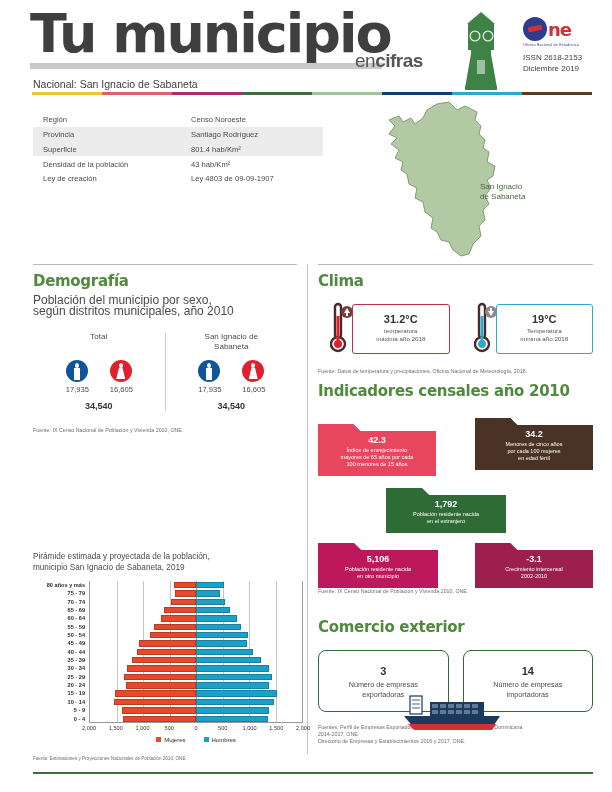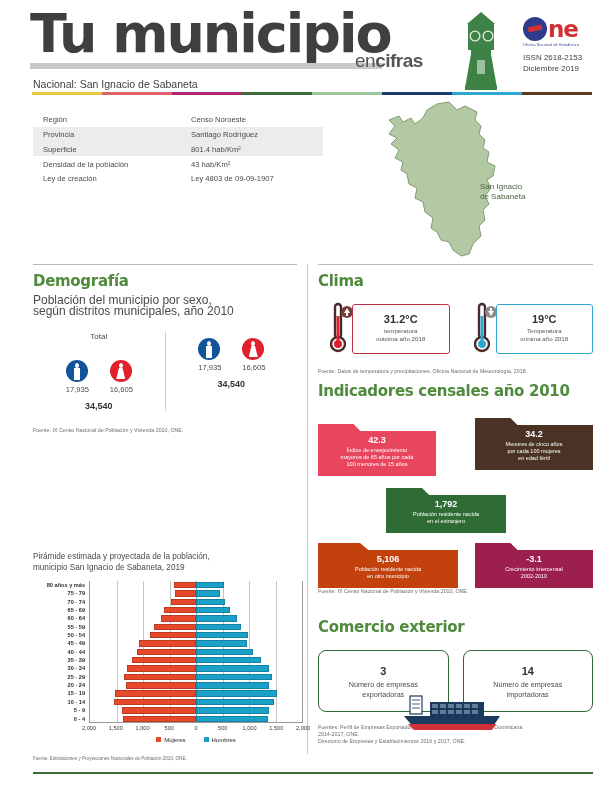--- a/index.html
+++ b/index.html
@@ -43,21 +43,21 @@
   .one-mark { display:flex; align-items:center; height: 26px; }
   .one-o {
     width: 24px; height: 24px; border-radius: 50%;
     background: #2f3b8c; position: relative; display:inline-block;
   }
   .one-o:after {
     content:""; position:absolute; left:5px; top:9px; width:14px; height:5px;
     background:#d13037; transform: rotate(-12deg); border-radius:1px;
   }
   .one-ne {
-    font-size: 23px; font-weight: bold; color: #d13037;
+    font-size: 18px; font-weight: bold; color: #d13037;
     letter-spacing: -1px; margin-left: 1px; line-height: 23px;
     font-family: "DejaVu Sans", sans-serif;
   }
   .one-tag {
     font-size: 3.6px; color: #2f3b8c; letter-spacing: 0.2px; margin-top: 1px;
   }
   .issn { font-size: 8px; color: #3f3f3f; margin-top: 5px; line-height: 11px; }
 
   
   .strip { position:absolute; left: 32px; top: 92px; width: 560px; height: 3px; display: flex; }
@@ -309,20 +309,24 @@
               <div class="sexnum">17,935</div>
             </div>
             <div class="sexfig">
               <div class="sexcircle f"></div>
               <div class="sexnum">16,605</div>
             </div>
           </div>
           <div class="demo-total">34,540</div>
         </div>
         <div class="demo-col">
+          <div class="demo-head">
+            <div>San Ignacio de</div>
+            <div>Sabaneta</div>
+          </div>
           <div class="demo-icons">
             <div class="sexfig">
               <div class="sexcircle m"></div>
               <div class="sexnum">17,935</div>
             </div>
             <div class="sexfig">
               <div class="sexcircle f"></div>
               <div class="sexnum">16,605</div>
             </div>
           </div>
@@ -514,21 +518,21 @@
             <div>en edad fértil</div>
           </div>
         </div>
         <div class="ribbon" style="left: 68px; top: 78px; width: 120px; background: rgb(47, 107, 52); clip-path: polygon(0px 0px, 30% 0px, 36% 7px, 100% 7px, 100% 100%, 0px 100%); padding-top: 11px;">
           <div class="num">1,792</div>
           <div class="cap">
             <div>Población residente nacida</div>
             <div>en el extranjero</div>
           </div>
         </div>
-        <div class="ribbon" style="left: 0px; top: 133px; width: 140px; background: #c2410c; clip-path: polygon(0px 0px, 30% 0px, 36% 7px, 100% 7px, 100% 100%, 0px 100%); padding-top: 11px;">
+        <div class="ribbon" style="left: 0px; top: 133px; width: 120px; background: #be185d; clip-path: polygon(0px 0px, 30% 0px, 36% 7px, 100% 7px, 100% 100%, 0px 100%); padding-top: 11px;">
           <div class="num">5,106</div>
           <div class="cap">
             <div>Población residente nacida</div>
             <div>en otro municipio</div>
           </div>
         </div>
         <div class="ribbon" style="left: 157px; top: 133px; width: 118px; background: rgb(156, 31, 77); clip-path: polygon(0px 0px, 30% 0px, 36% 7px, 100% 7px, 100% 100%, 0px 100%); padding-top: 11px;">
           <div class="num">-3.1</div>
           <div class="cap">
             <div>Crecimiento intercensal</div>

